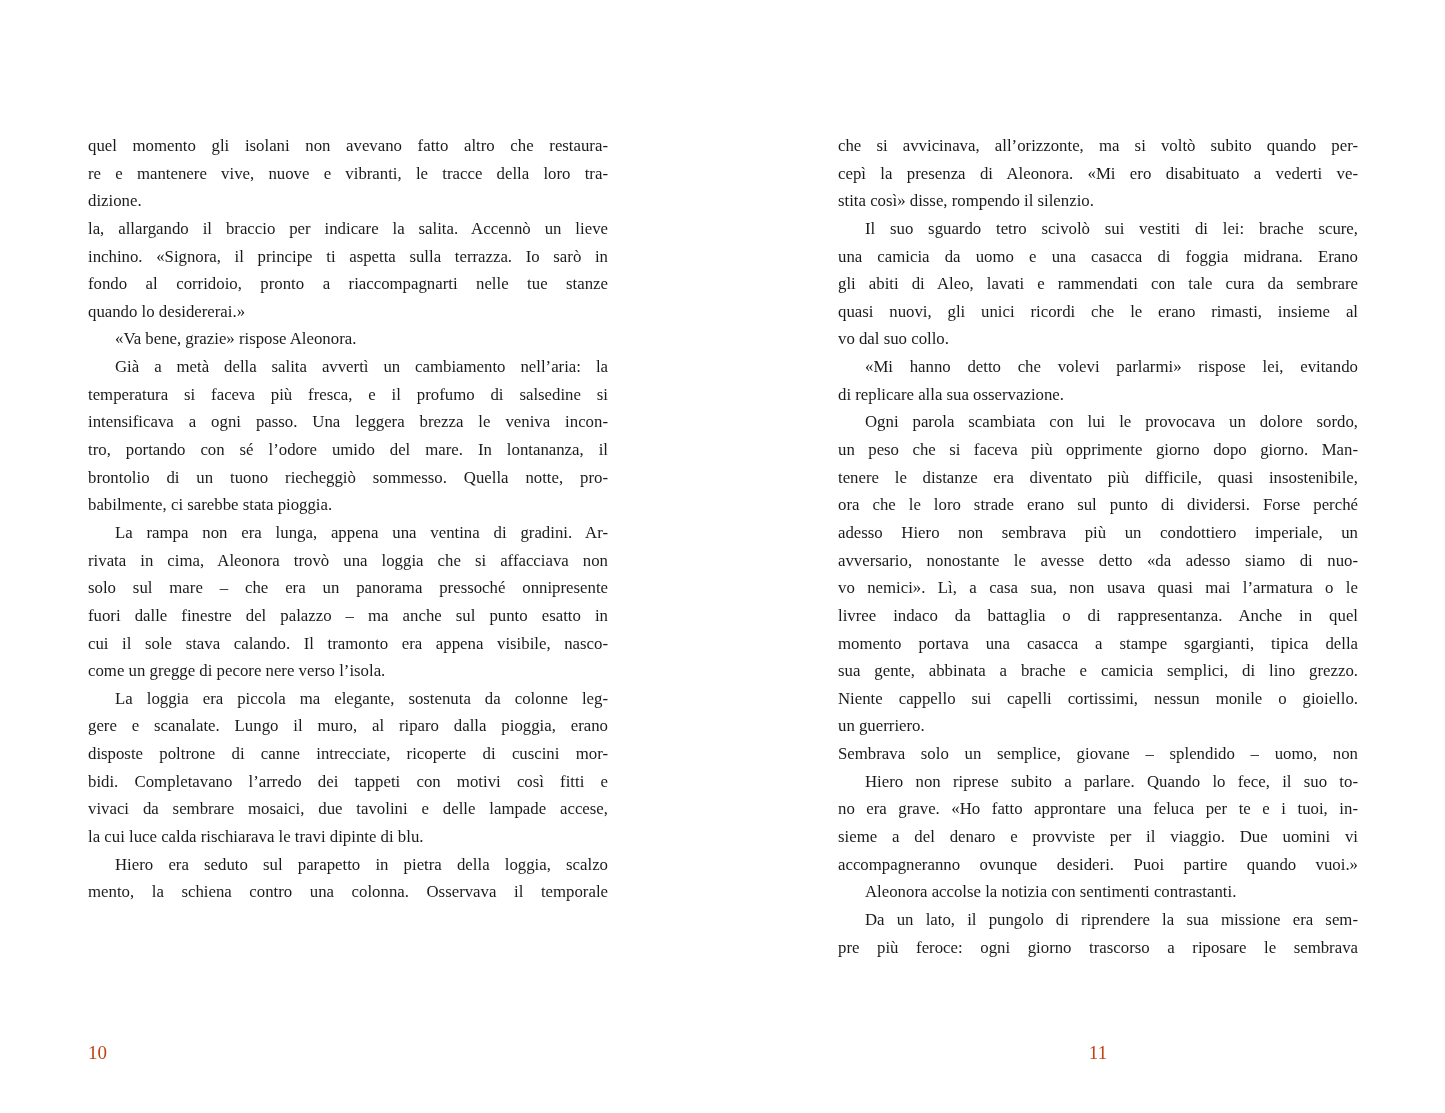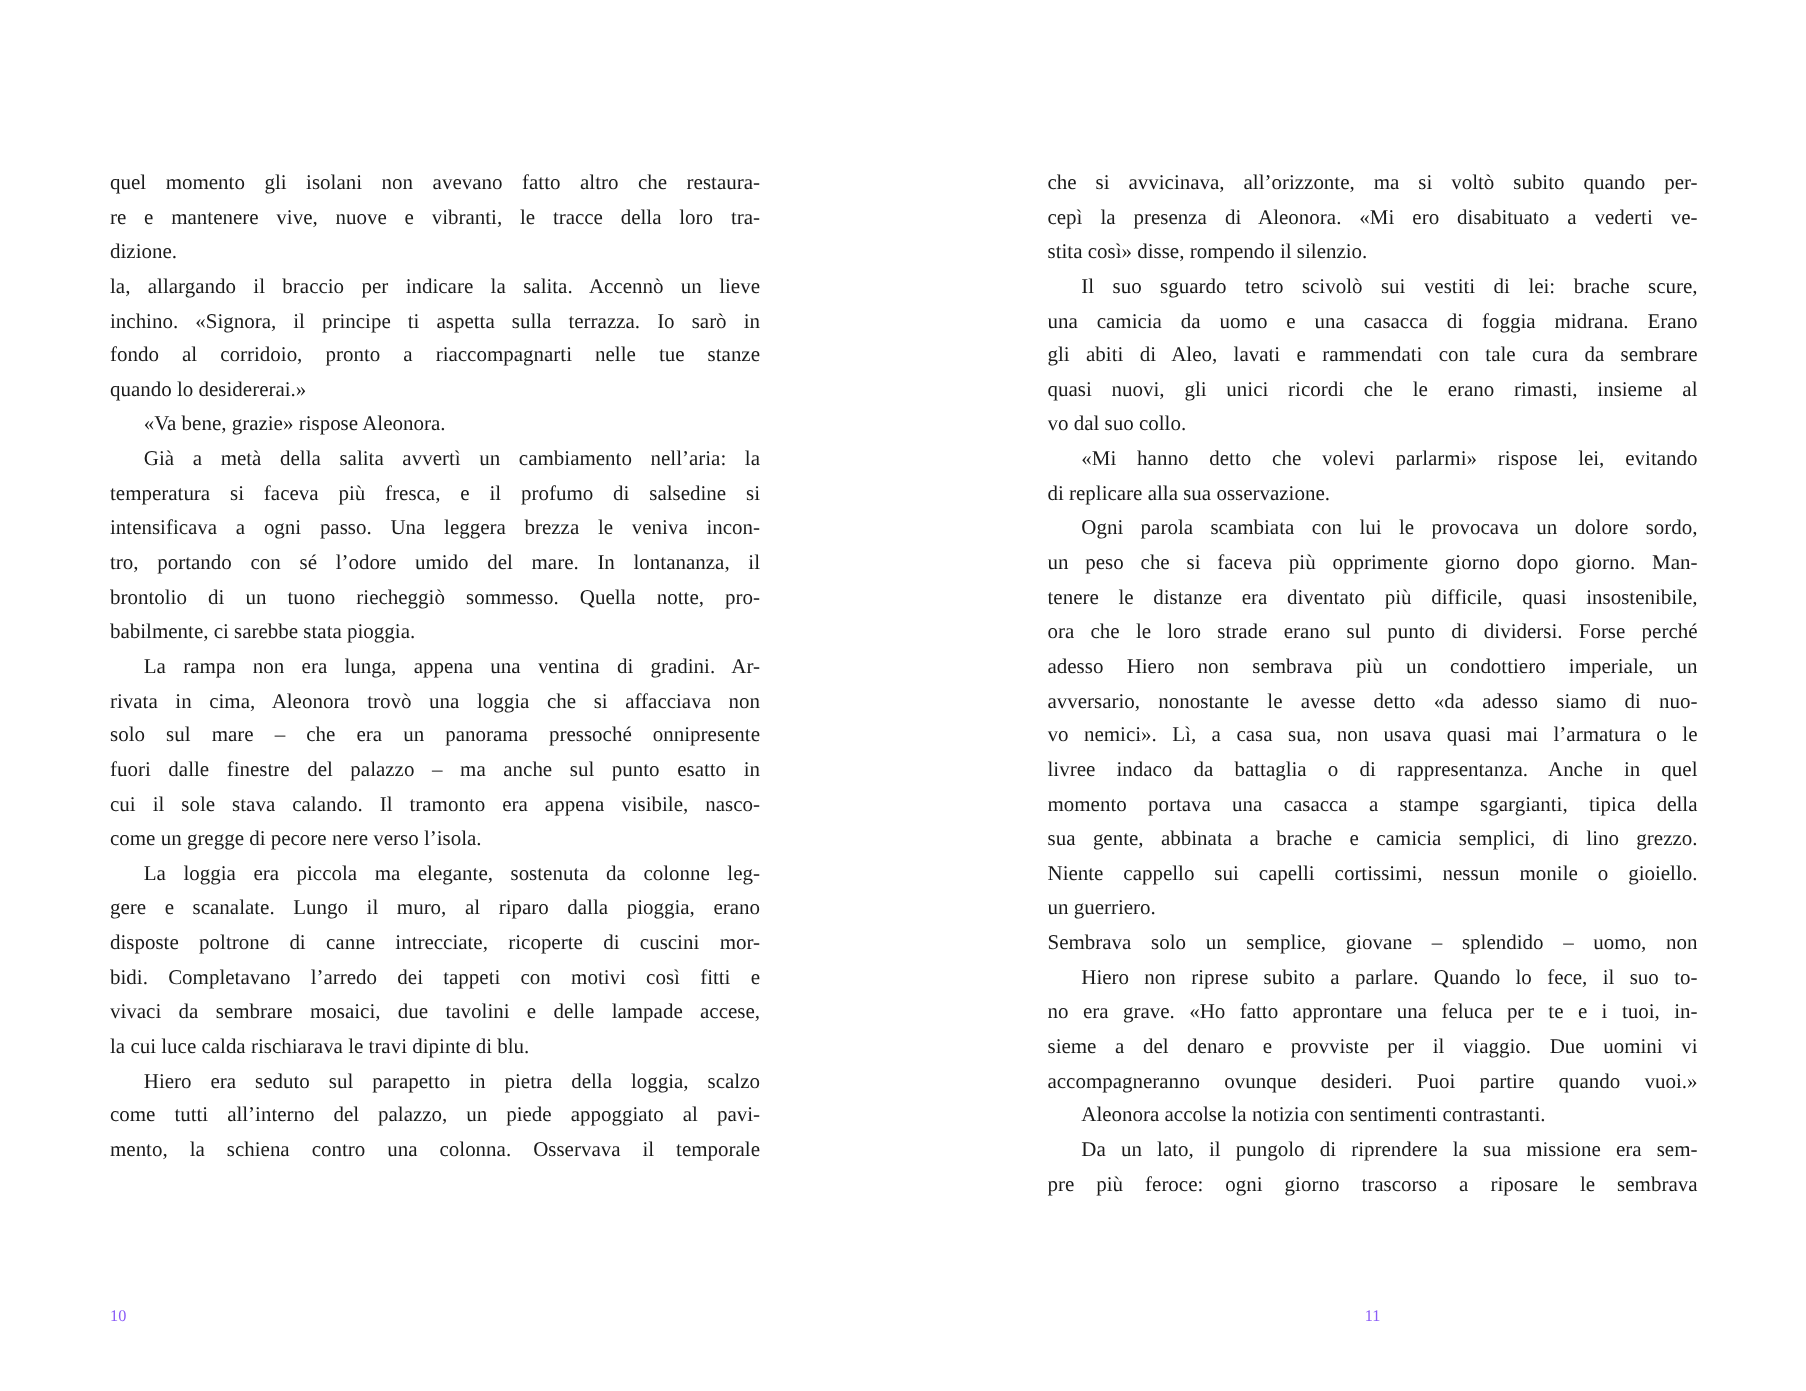--- a/index.html
+++ b/index.html
@@ -45,23 +45,23 @@
   }
   .line.end {
     text-align-last: left;
   }
   .line.ind {
     text-indent: 27px;
   }
   .pagenum {
     position: absolute;
     top: 1018px;
-    font-size: 13px;
+    font-size: 19px;
     line-height: 27px;
-    color: #8b5cf6;
+    color: #c2410c;
   }
   .pagenum.left  { left: 0; text-align: left;  width: 520px; }
   .pagenum.right { left: 0; text-align: center; width: 520px; }
 </style>
 </head>
 <body>
 
 <div class="spread">
 
   <div class="page left">
@@ -86,21 +86,20 @@
         <div class="line">fuori dalle finestre del palazzo – ma anche sul punto esatto in</div>
         <div class="line">cui il sole stava calando. Il tramonto era appena visibile, nasco-</div>
         <div class="line end">come un gregge di pecore nere verso l’isola.</div>
         <div class="line ind">La loggia era piccola ma elegante, sostenuta da colonne leg-</div>
         <div class="line">gere e scanalate. Lungo il muro, al riparo dalla pioggia, erano</div>
         <div class="line">disposte poltrone di canne intrecciate, ricoperte di cuscini mor-</div>
         <div class="line">bidi. Completavano l’arredo dei tappeti con motivi così fitti e</div>
         <div class="line">vivaci da sembrare mosaici, due tavolini e delle lampade accese,</div>
         <div class="line end">la cui luce calda rischiarava le travi dipinte di blu.</div>
         <div class="line ind">Hiero era seduto sul parapetto in pietra della loggia, scalzo</div>
-        <div class="line">come tutti all’interno del palazzo, un piede appoggiato al pavi-</div>
         <div class="line">mento, la schiena contro una colonna. Osservava il temporale</div>
       </div>
     <div class="pagenum left">10</div>
   </div>
 
   <div class="page right">
     <div class="textblock" id="right-col">
         <div class="line">che si avvicinava, all’orizzonte, ma si voltò subito quando per-</div>
         <div class="line">cepì la presenza di Aleonora. «Mi ero disabituato a vederti ve-</div>
         <div class="line end">stita così» disse, rompendo il silenzio.</div>

